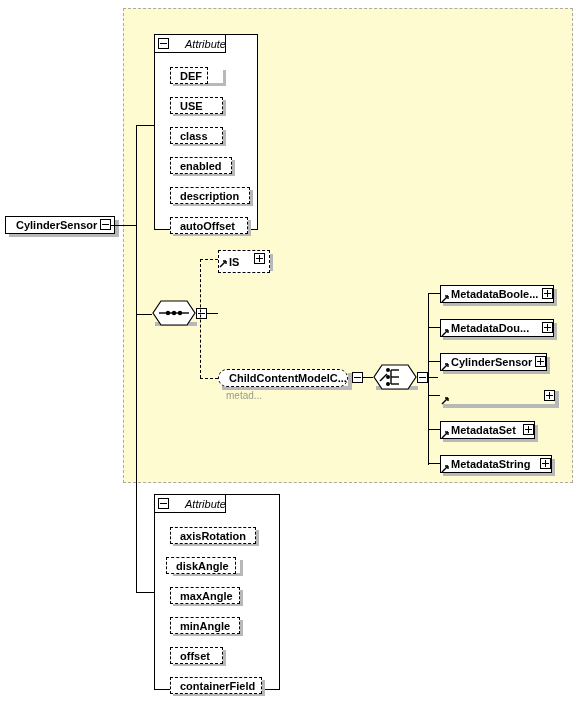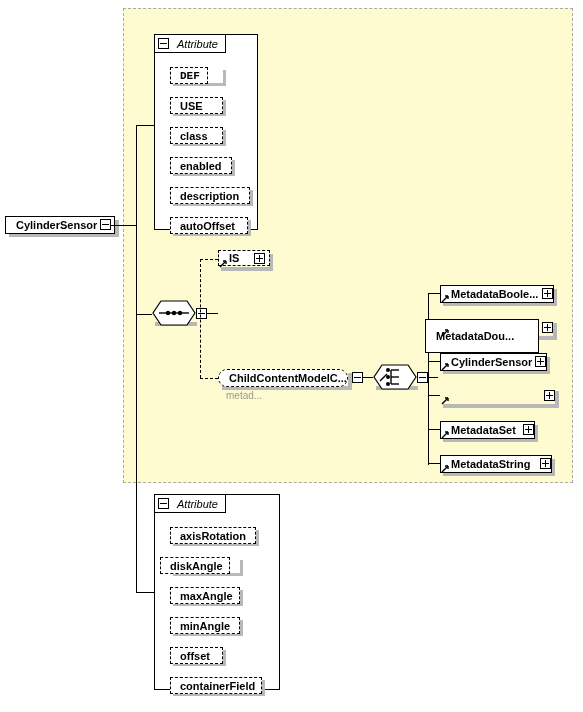--- a/index.html
+++ b/index.html
@@ -68,21 +68,21 @@
   
   .attrbox{
     position:absolute;background:#ffffff;border:1px solid #000;box-sizing:border-box;
   }
   .attrtab{
     position:absolute;background:#ffffff;border:1px solid #000;
     box-sizing:border-box;display:flex;align-items:center;
     font-size:11px;font-style:italic;color:#000;
     padding-left:3px;
   }
-  .attrtab .tabtxt{margin-left:8px;}
+  .attrtab .tabtxt{margin-left:16px;}
   .attrtab .tgl{position:relative;width:11px;height:11px;flex:0 0 11px;}
 
   
   .comp{position:absolute;}
   .comp svg{display:block;}
 
   
   .subnote{
     position:absolute;font-size:10px;color:#9a9a8a;white-space:nowrap;
   }
@@ -109,21 +109,21 @@
   <div class="ln h" style="left:136px;top:125px;width:18px;"></div>
 
   <div class="attrbox" style="left:154px;top:34px;width:104px;height:196px;"></div>
   <div class="attrtab" style="left:154px;top:34px;width:72px;height:19px;">
     <span class="tgl"></span>
     <span class="tabtxt">Attribute</span>
   </div>
 
   <div class="shadow" style="left:173px;top:83px;width:53px;height:3px;"></div>
   <div class="shadow" style="left:223px;top:70px;width:3px;height:16px;"></div>
-  <div class="ebox dashed attr" style="left:170px;top:67px;width:38px;height:17px;font-family:Liberation Mono, monospace;">
+  <div class="ebox dashed attr" style="left:170px;top:67px;width:38px;height:17px;">
     <span class="lbl">DEF</span>
   </div>
 
   <div class="shadow" style="left:173px;top:113px;width:53px;height:3px;"></div>
   <div class="shadow" style="left:223px;top:100px;width:3px;height:16px;"></div>
   <div class="ebox dashed attr" style="left:170px;top:97px;width:53px;height:17px;">
     <span class="lbl">USE</span>
   </div>
 
   <div class="shadow" style="left:173px;top:143px;width:53px;height:3px;"></div>
@@ -164,21 +164,21 @@
   </div>
   <div class="tgl" style="left:196px;top:308px;"></div>
   <div class="ln h" style="left:207px;top:313px;width:11px;"></div>
 
   <div class="dln v" style="left:200px;top:259px;height:119px;"></div>
   <div class="dln h" style="left:200px;top:259px;width:18px;"></div>
   <div class="dln h" style="left:200px;top:378px;width:18px;"></div>
 
   <div class="shadow" style="left:221px;top:267px;width:52px;height:4px;"></div>
   <div class="shadow" style="left:269px;top:254px;width:4px;height:17px;"></div>
-  <div class="ebox dashed" style="left:218px;top:250px;width:52px;height:16px;">
+  <div class="ebox dashed" style="left:218px;top:250px;width:52px;height:23px;">
     <span class="lbl">IS</span>
   </div>
   <div class="refarrow" style="left:219px;top:259px;">
     <svg width="9" height="9" viewBox="0 0 9 9">
       <path d="M1,8 L7,2" stroke="#000" stroke-width="1.4"></path>
       <path d="M7,2 L4,2 M7,2 L7,5" stroke="#000" stroke-width="1.4" fill="none"></path>
     </svg>
   </div>
   <div class="tgl plus" style="left:254px;top:253px;"></div>
 
@@ -225,21 +225,21 @@
   <div class="refarrow" style="left:441px;top:294px;">
     <svg width="9" height="9" viewBox="0 0 9 9">
         <path d="M1,8 L7,2" stroke="#000" stroke-width="1.4"></path>
         <path d="M7,2 L4,2 M7,2 L7,5" stroke="#000" stroke-width="1.4" fill="none"></path>
       </svg>
   </div>
   <div class="tgl plus" style="left:542px;top:288px;"></div>
 
   <div class="shadow" style="left:443px;top:336px;width:114px;height:4px;"></div>
   <div class="shadow" style="left:553px;top:323px;width:4px;height:17px;"></div>
-  <div class="ebox solid" style="left:425px;top:319px;width:114px;height:34px;">
+  <div class="ebox solid" style="left:440px;top:319px;width:114px;height:18px;">
     <span class="lbl">MetadataDou...</span>
   </div>
   <div class="refarrow" style="left:441px;top:328px;">
     <svg width="9" height="9" viewBox="0 0 9 9">
         <path d="M1,8 L7,2" stroke="#000" stroke-width="1.4"></path>
         <path d="M7,2 L4,2 M7,2 L7,5" stroke="#000" stroke-width="1.4" fill="none"></path>
       </svg>
   </div>
   <div class="tgl plus" style="left:542px;top:322px;"></div>
 
@@ -301,21 +301,21 @@
   </div>
 
   <div class="shadow" style="left:173px;top:543px;width:86px;height:3px;"></div>
   <div class="shadow" style="left:256px;top:530px;width:3px;height:16px;"></div>
   <div class="ebox dashed attr" style="left:170px;top:527px;width:86px;height:17px;">
     <span class="lbl">axisRotation</span>
   </div>
 
   <div class="shadow" style="left:173px;top:573px;width:70px;height:3px;"></div>
   <div class="shadow" style="left:240px;top:560px;width:3px;height:16px;"></div>
-  <div class="ebox dashed attr" style="left:160px;top:557px;width:70px;height:17px;">
+  <div class="ebox dashed attr" style="left:166px;top:557px;width:70px;height:17px;">
     <span class="lbl">diskAngle</span>
   </div>
 
   <div class="shadow" style="left:173px;top:603px;width:70px;height:3px;"></div>
   <div class="shadow" style="left:240px;top:590px;width:3px;height:16px;"></div>
   <div class="ebox dashed attr" style="left:170px;top:587px;width:70px;height:17px;">
     <span class="lbl">maxAngle</span>
   </div>
 
   <div class="shadow" style="left:173px;top:633px;width:70px;height:3px;"></div>

